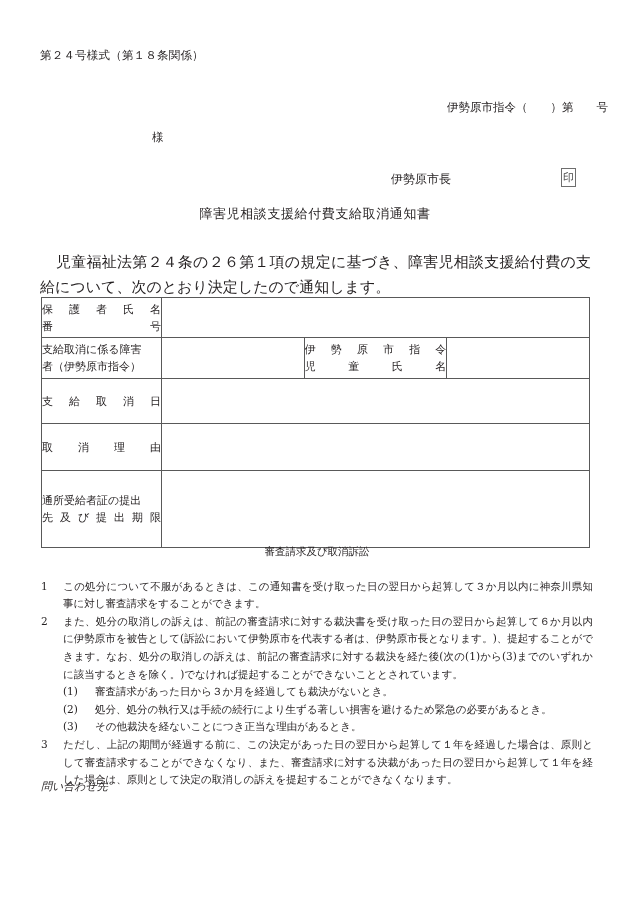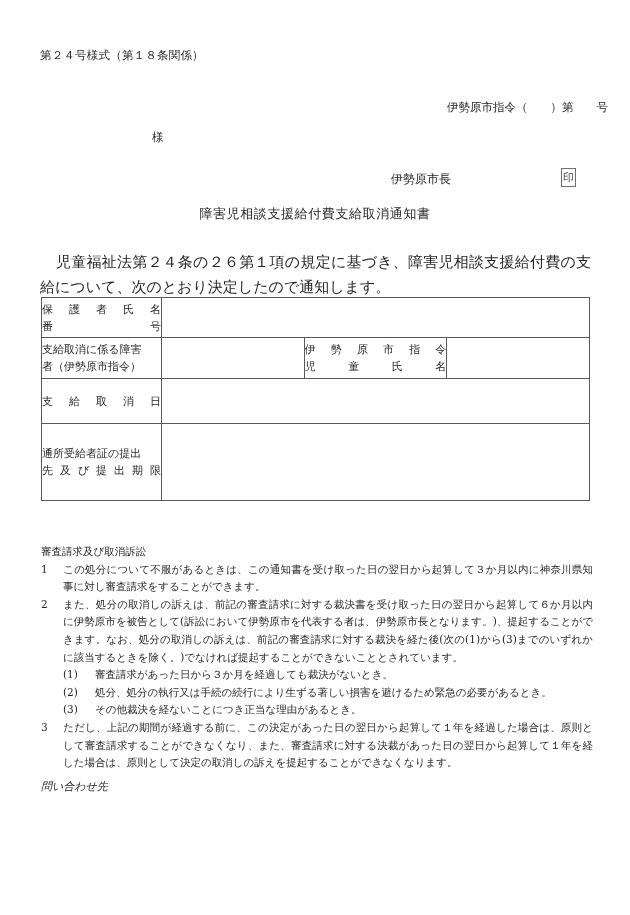--- a/index.html
+++ b/index.html
@@ -140,21 +140,22 @@
   .appeal {
     position: absolute;
     left: 41px;
     top: 543px;
     width: 552px;
     font-size: 10.5px;
     line-height: 17.6px;
   }
   .appeal-head {
     display: block;
-    margin-bottom: 0px;
+    margin-bottom: 17px;
+    text-align: center;
   }
   .appeal-item {
     display: block;
     padding-left: 22px;
     text-indent: -22px;
     text-align: justify;
   }
   .appeal-item .num {
     display: inline-block;
     width: 22px;
@@ -223,20 +224,26 @@
         <td class="cell-value h-40"></td>
       </tr>
 
       <tr>
         <td class="cell-label lbl-w h-44">
           <span class="spread">支給取消日</span>
         </td>
         <td class="cell-value h-44" colspan="3"></td>
       </tr>
 
+      <tr>
+        <td class="cell-label lbl-w h-46">
+          <span class="spread">取消理由</span>
+        </td>
+        <td class="cell-value h-46" colspan="3"></td>
+      </tr>
 
       <tr>
         <td class="cell-label lbl-w h-76">
           <span class="plain">通所受給者証の提出</span>
           <span class="spread">先及び提出期限</span>
         </td>
         <td class="cell-value h-76" colspan="3"></td>
       </tr>
     </tbody>
   </table>

